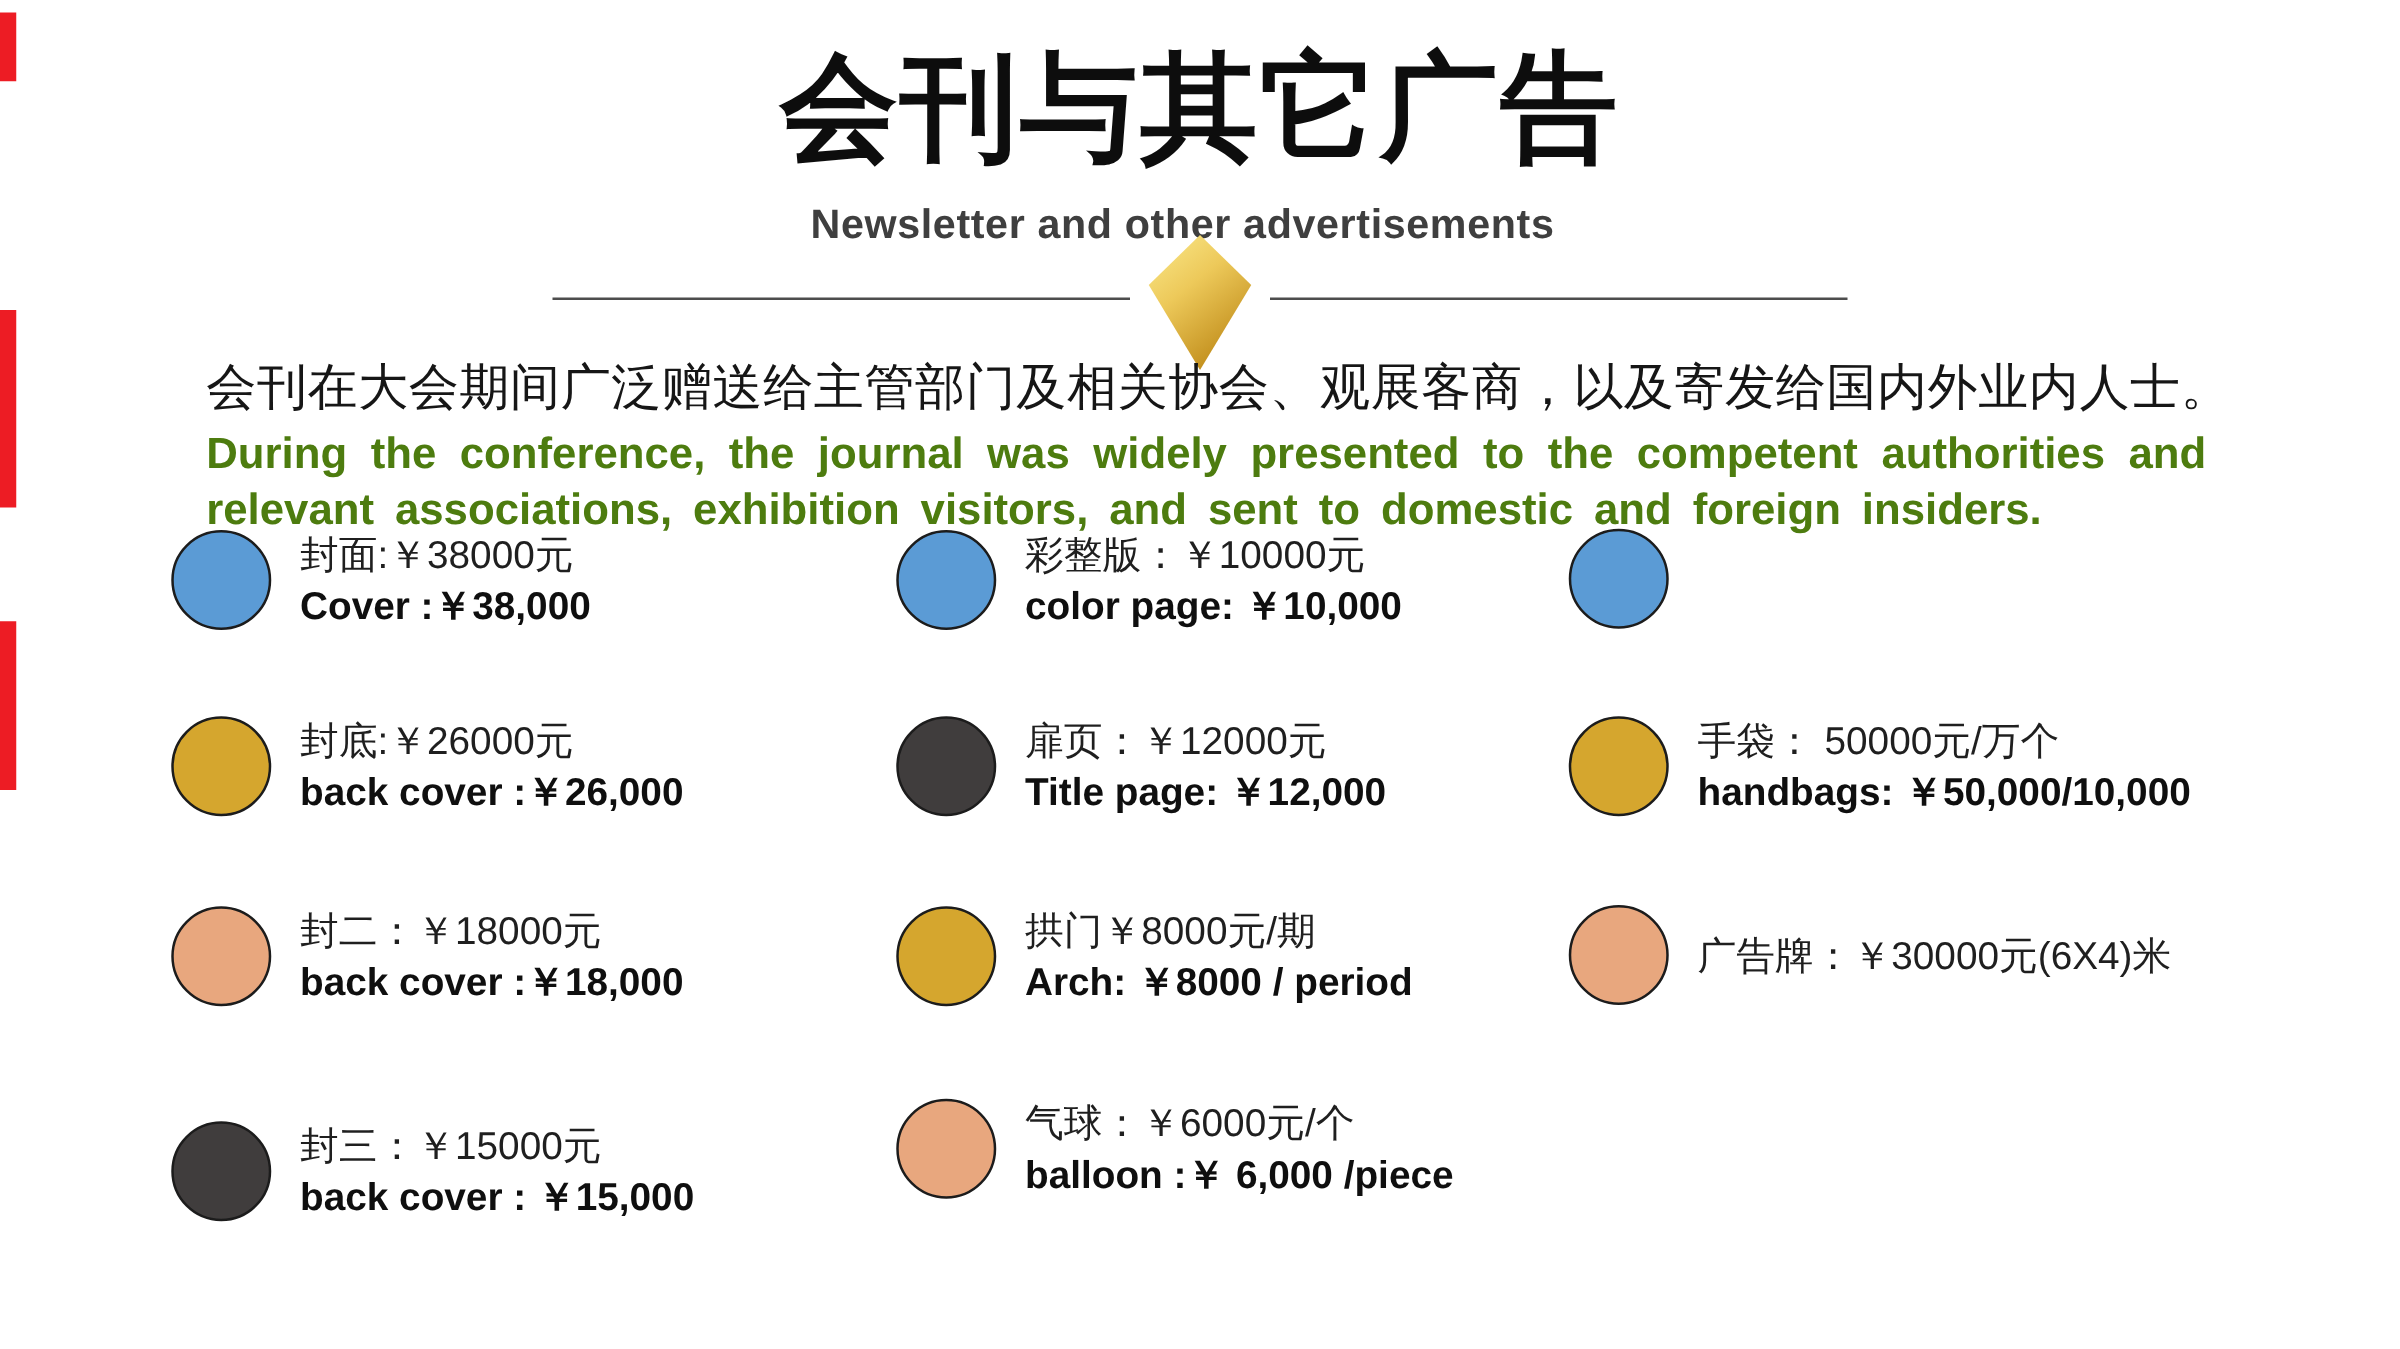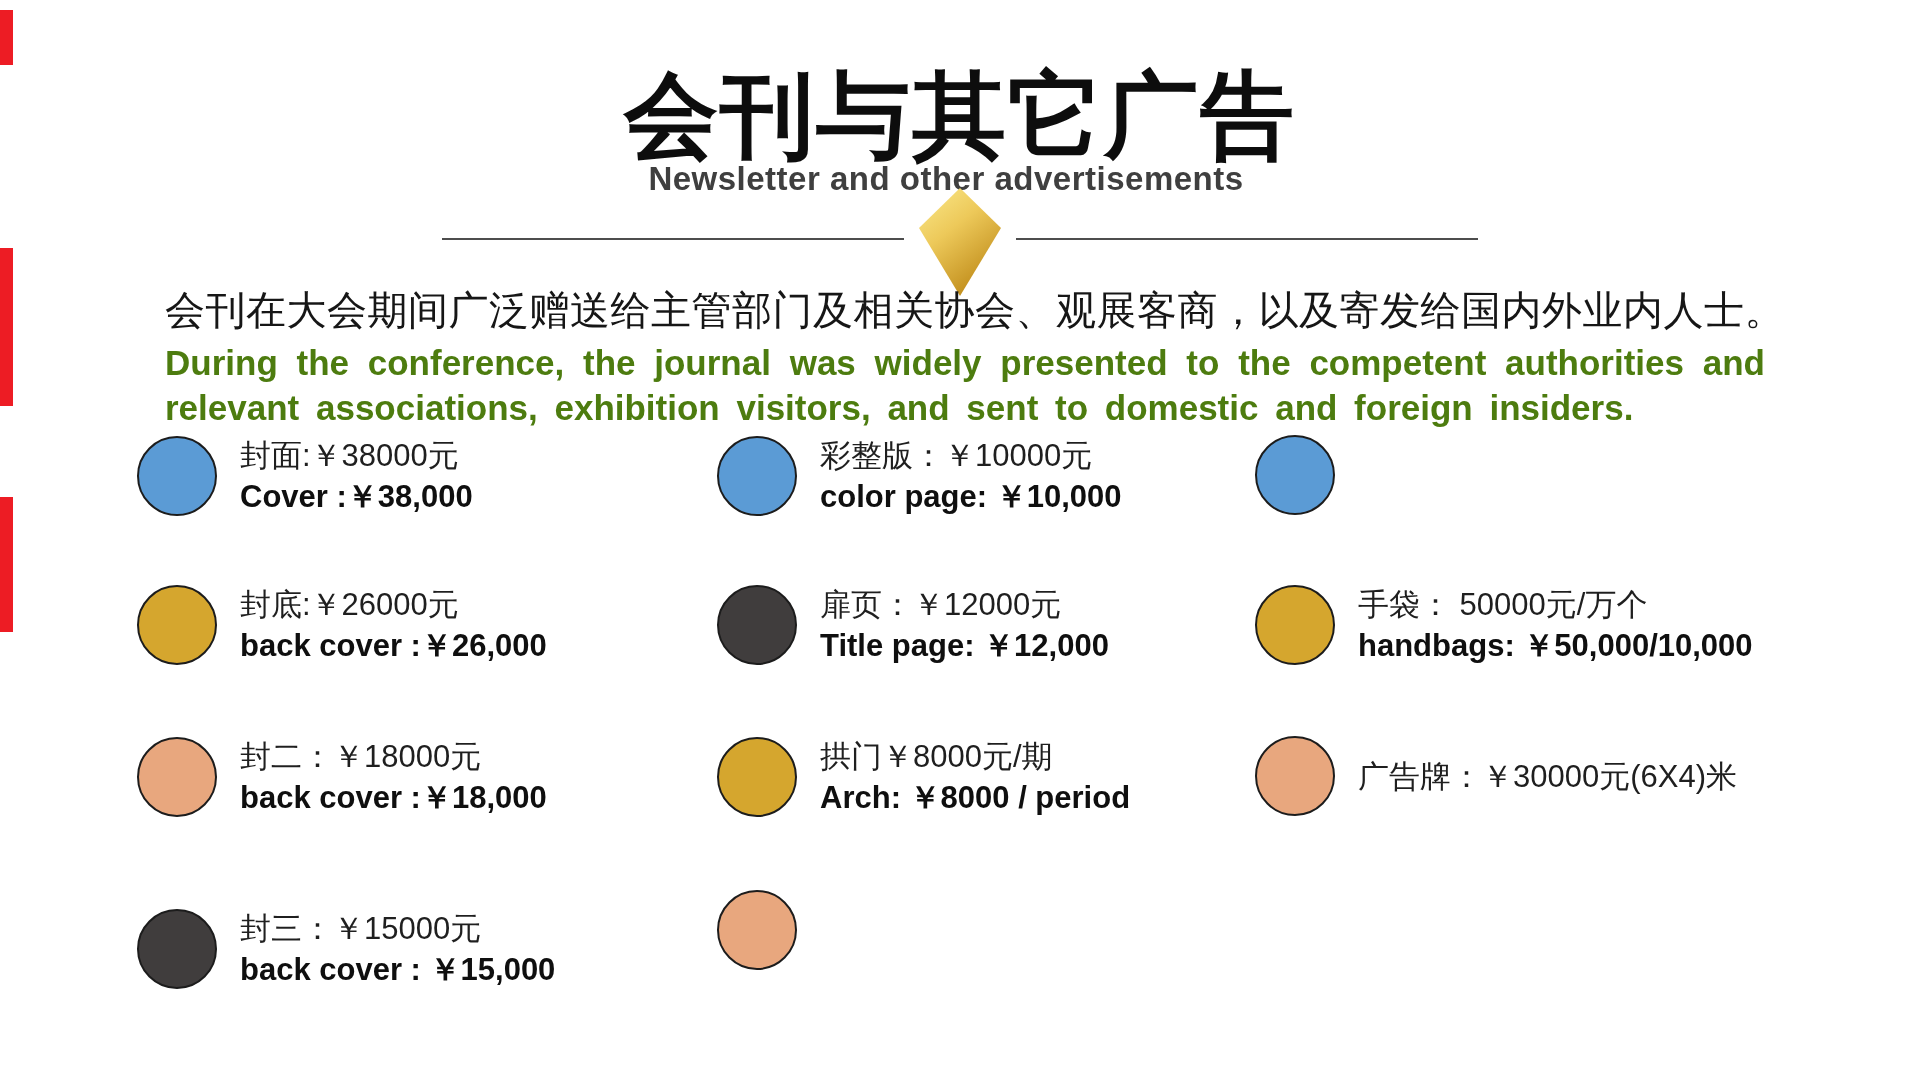--- a/index.html
+++ b/index.html
@@ -14,21 +14,21 @@
   .seg1{top:10px;height:55px;}
   .seg2{top:248px;height:158px;}
   .seg3{top:497px;height:135px;}
 
   
   .title{
     position:absolute;top:30px;left:0;width:1920px;
     text-align:center;
     font-family:"DejaVu Serif","Liberation Serif",serif;
     font-weight:700;font-size:94px;line-height:1.2;
-    color:#0d0d0d;letter-spacing:2px;margin-top:29px;
+    color:#0d0d0d;letter-spacing:2px;
   }
   .subtitle{
     position:absolute;top:160px;left:0;width:1892px;
     text-align:center;font-weight:700;font-size:33px;color:#3f3f3f;
     letter-spacing:0.5px;
   }
 
   
   .divider{position:absolute;top:186px;left:0;width:1920px;height:120px;}
   .divider .line{position:absolute;top:52px;height:2px;background:#4d4d4d;}
@@ -38,21 +38,21 @@
 
   
   .intro{position:absolute;left:165px;top:288px;width:1600px;color:#161616;}
   .intro-zh{font-size:40px;line-height:44px;letter-spacing:0.5px;white-space:nowrap;}
   .intro-en{
     margin-top:8px;font-weight:700;font-size:35px;line-height:45px;
     text-align:justify;word-spacing:7px;color:#4d7c0f;
   }
 
   
-  .item{position:absolute;display:flex;align-items:center;margin-top:12px;}
+  .item{position:absolute;display:flex;align-items:center;}
   .circle{
     flex:0 0 auto;width:80px;height:80px;border-radius:50%;
     border:2.5px solid #1c1c1c;box-sizing:border-box;
   }
   .itext{margin-left:23px;display:flex;flex-direction:column;}
   .itext .zh{font-size:31px;line-height:41px;color:#1f1f1f;white-space:nowrap;}
   .itext .en{font-size:31px;line-height:41px;font-weight:700;color:#0f0f0f;}
   .col3 .itext{max-width:465px;}
   .col3 .itext .en{white-space:normal;}
 </style>
@@ -131,20 +131,24 @@
 </div>
 <div class="item col2" style="left:717px;top:724px">
   <span class="circle" style="background-color: rgb(213, 166, 46);"></span>
   <span class="itext">
       <span class="zh">拱门￥8000元/期</span>
       <span class="en">Arch: ￥8000 / period</span>
     </span>
 </div>
 <div class="item col2" style="left:717px;top:878px">
   <span class="circle" style="background-color: rgb(232, 167, 126);"></span>
+  <span class="itext">
+      <span class="zh">气球：￥6000元/个</span>
+      <span class="en">balloon :￥ 6,000 /piece</span>
+    </span>
 </div>
 
 <div class="item col3" style="left:1255px;top:423px">
   <span class="circle" style="background-color: rgb(91, 155, 213);"></span>
 </div>
 <div class="item col3" style="left:1255px;top:572px">
   <span class="circle" style="background-color: rgb(213, 166, 46);"></span>
   <span class="itext">
       <span class="zh">手袋： 50000元/万个</span>
       <span class="en">handbags: ￥50,000/10,000</span>

